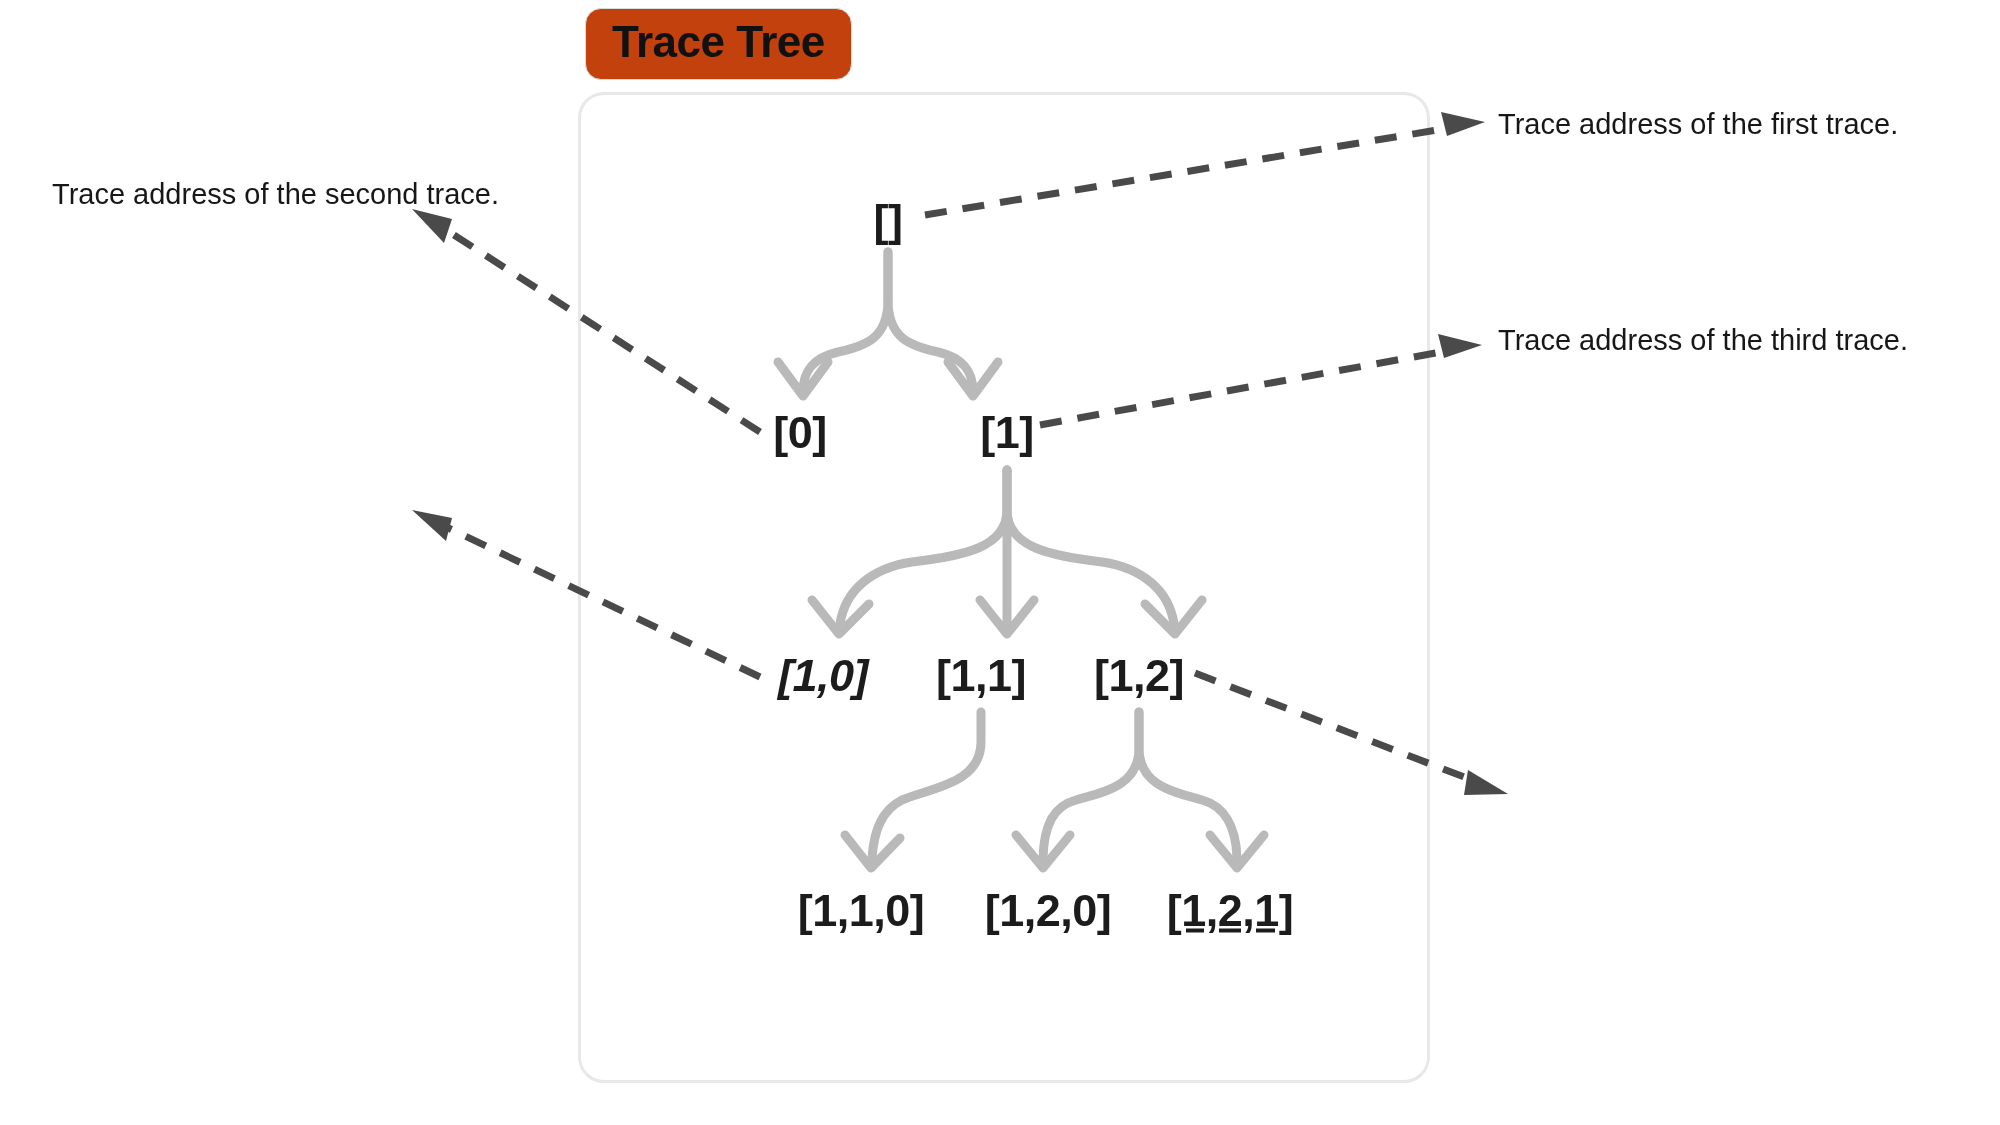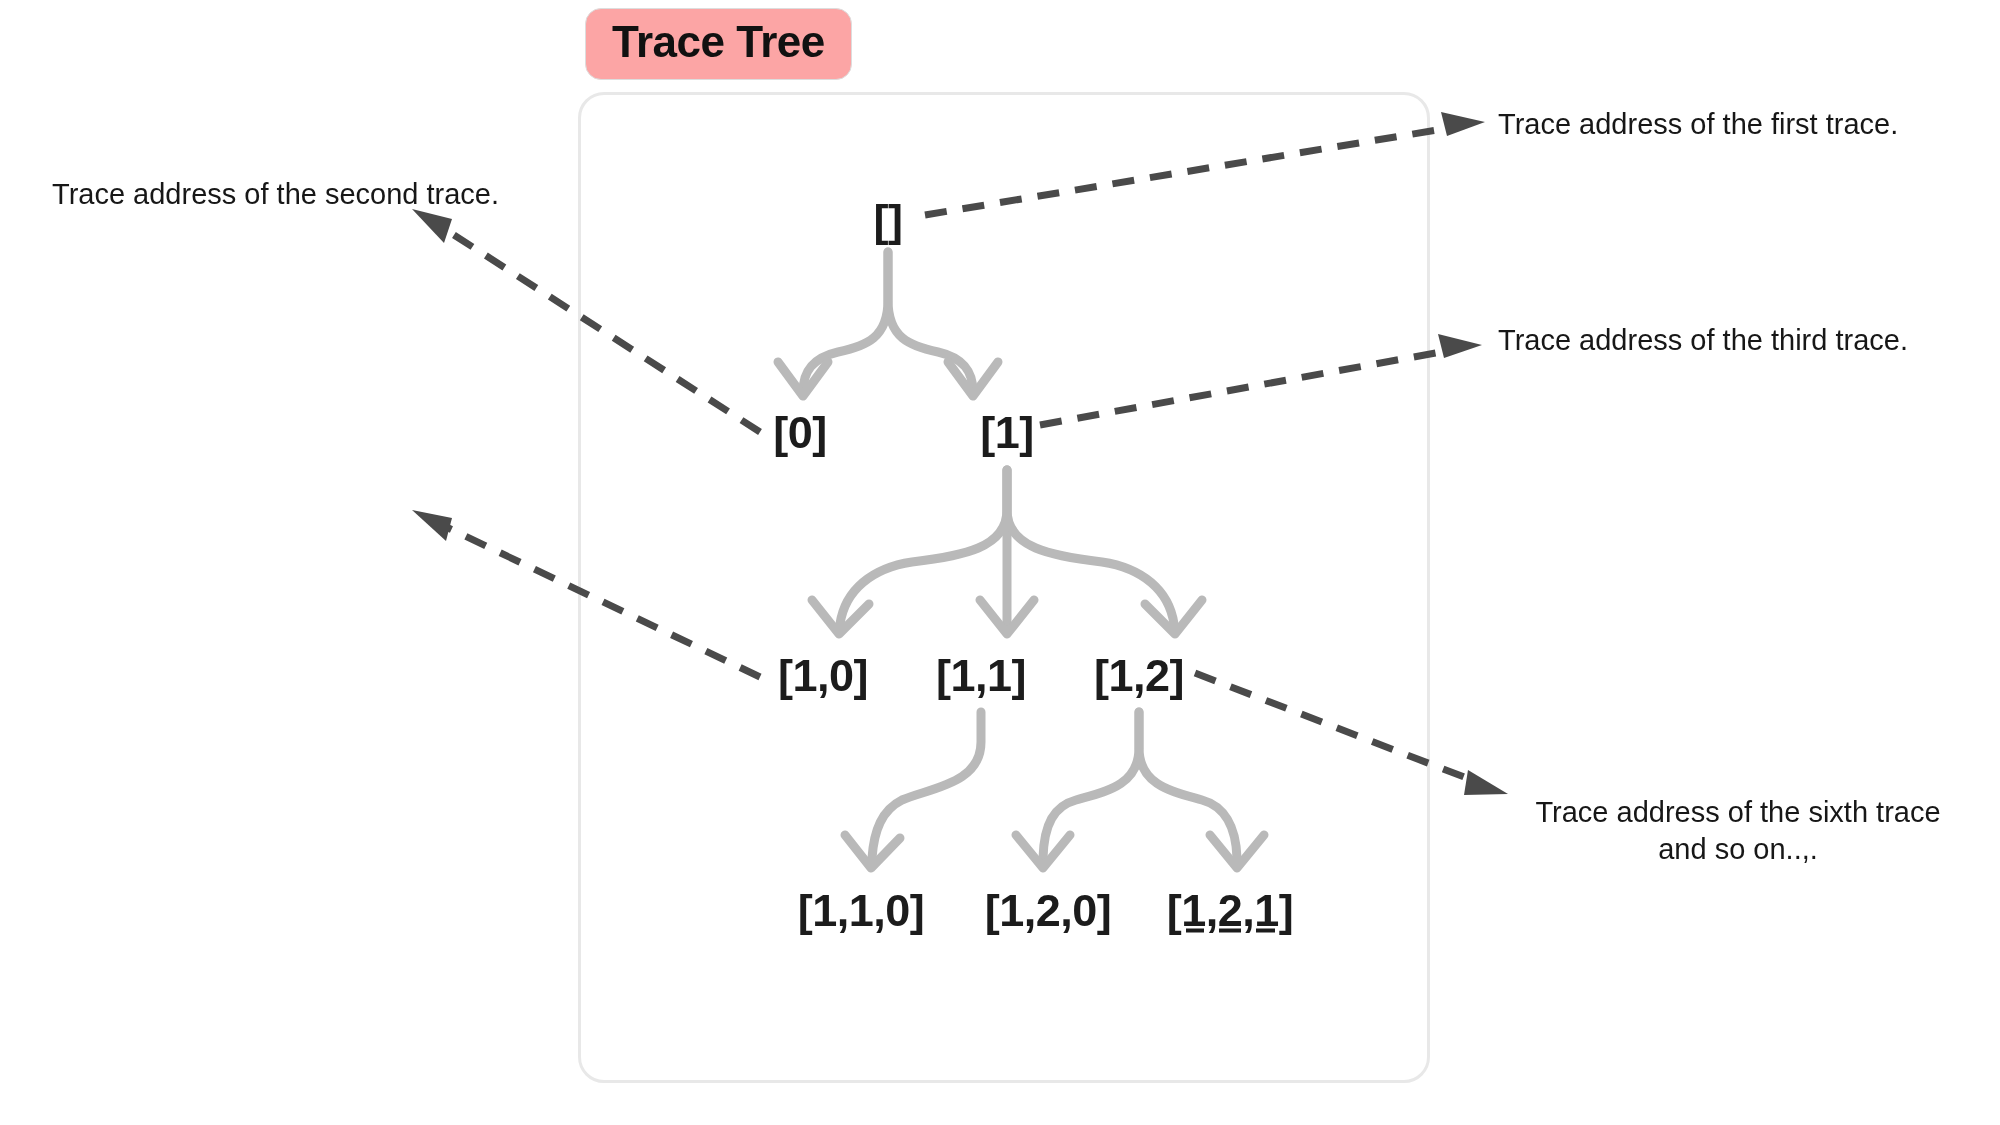--- a/index.html
+++ b/index.html
@@ -23,21 +23,21 @@
     width: 2000px;
     height: 1125px;
   }
 
   
   #title-badge {
     position: absolute;
     left: 585px;
     top: 8px;
     padding: 10px 26px 14px 26px;
-    background: #fca5a5;
+    background: #c2410c;
     border: 1px solid #dddddd;
     border-radius: 16px;
     font-size: 44px;
     font-weight: 700;
     line-height: 1.05;
     color: #111111;
     letter-spacing: -0.5px;
     white-space: nowrap;
     z-index: 6;
   }
@@ -163,21 +163,21 @@
 
     <g>
       <path class="edge" d="M 1139,712 L 1139,748 C 1139,786 1174,792 1202,800 C 1224,806 1236,826 1237,858"></path>
       <path class="edge" d="M 1210,835 L 1237,868 L 1264,835"></path>
     </g>
   </svg>
 
   <div class="node" style="left:888px; top:220px;">[]</div>
   <div class="node" style="left:800px; top:432px;">[0]</div>
   <div class="node" style="left:1007px; top:432px;">[1]</div>
-  <div class="node" style="left:823px; top:675px;">[1,0]</div>
+  <div class="node" style="left:823px; top:675px;font-style:italic;">[1,0]</div>
   <div class="node" style="left:981px; top:675px;">[1,1]</div>
   <div class="node" style="left:1139px; top:675px;">[1,2]</div>
   <div class="node" style="left:861px; top:910px;text-align:center;">[1,1,0]</div>
   <div class="node" style="left:1048px; top:910px;">[1,2,0]</div>
   <div class="node" style="left:1230px; top:910px;text-decoration:underline;">[1,2,1]</div>
 
   <svg id="callout-arrows" viewBox="0 0 2000 1125">
     <defs>
       <style>
         .lead {
@@ -219,19 +219,14 @@
     </g>
   </svg>
 
   <div class="callout" style="left:1498px; top:106px;">Trace address of the first trace.</div>
 
   <div class="callout" style="left:52px; top:176px;">Trace address of the second trace.</div>
 
   <div class="callout" style="left:1498px; top:322px;">Trace address of the third trace.</div>
 
 
-  <div class="callout center" style="left:1498px; top:794px; width:480px;">
-    <span>Trace address of the sixth trace</span>
-    <br>
-    <span>and so on..,.</span>
-  </div>
 
 </div>
 
 </body></html>

